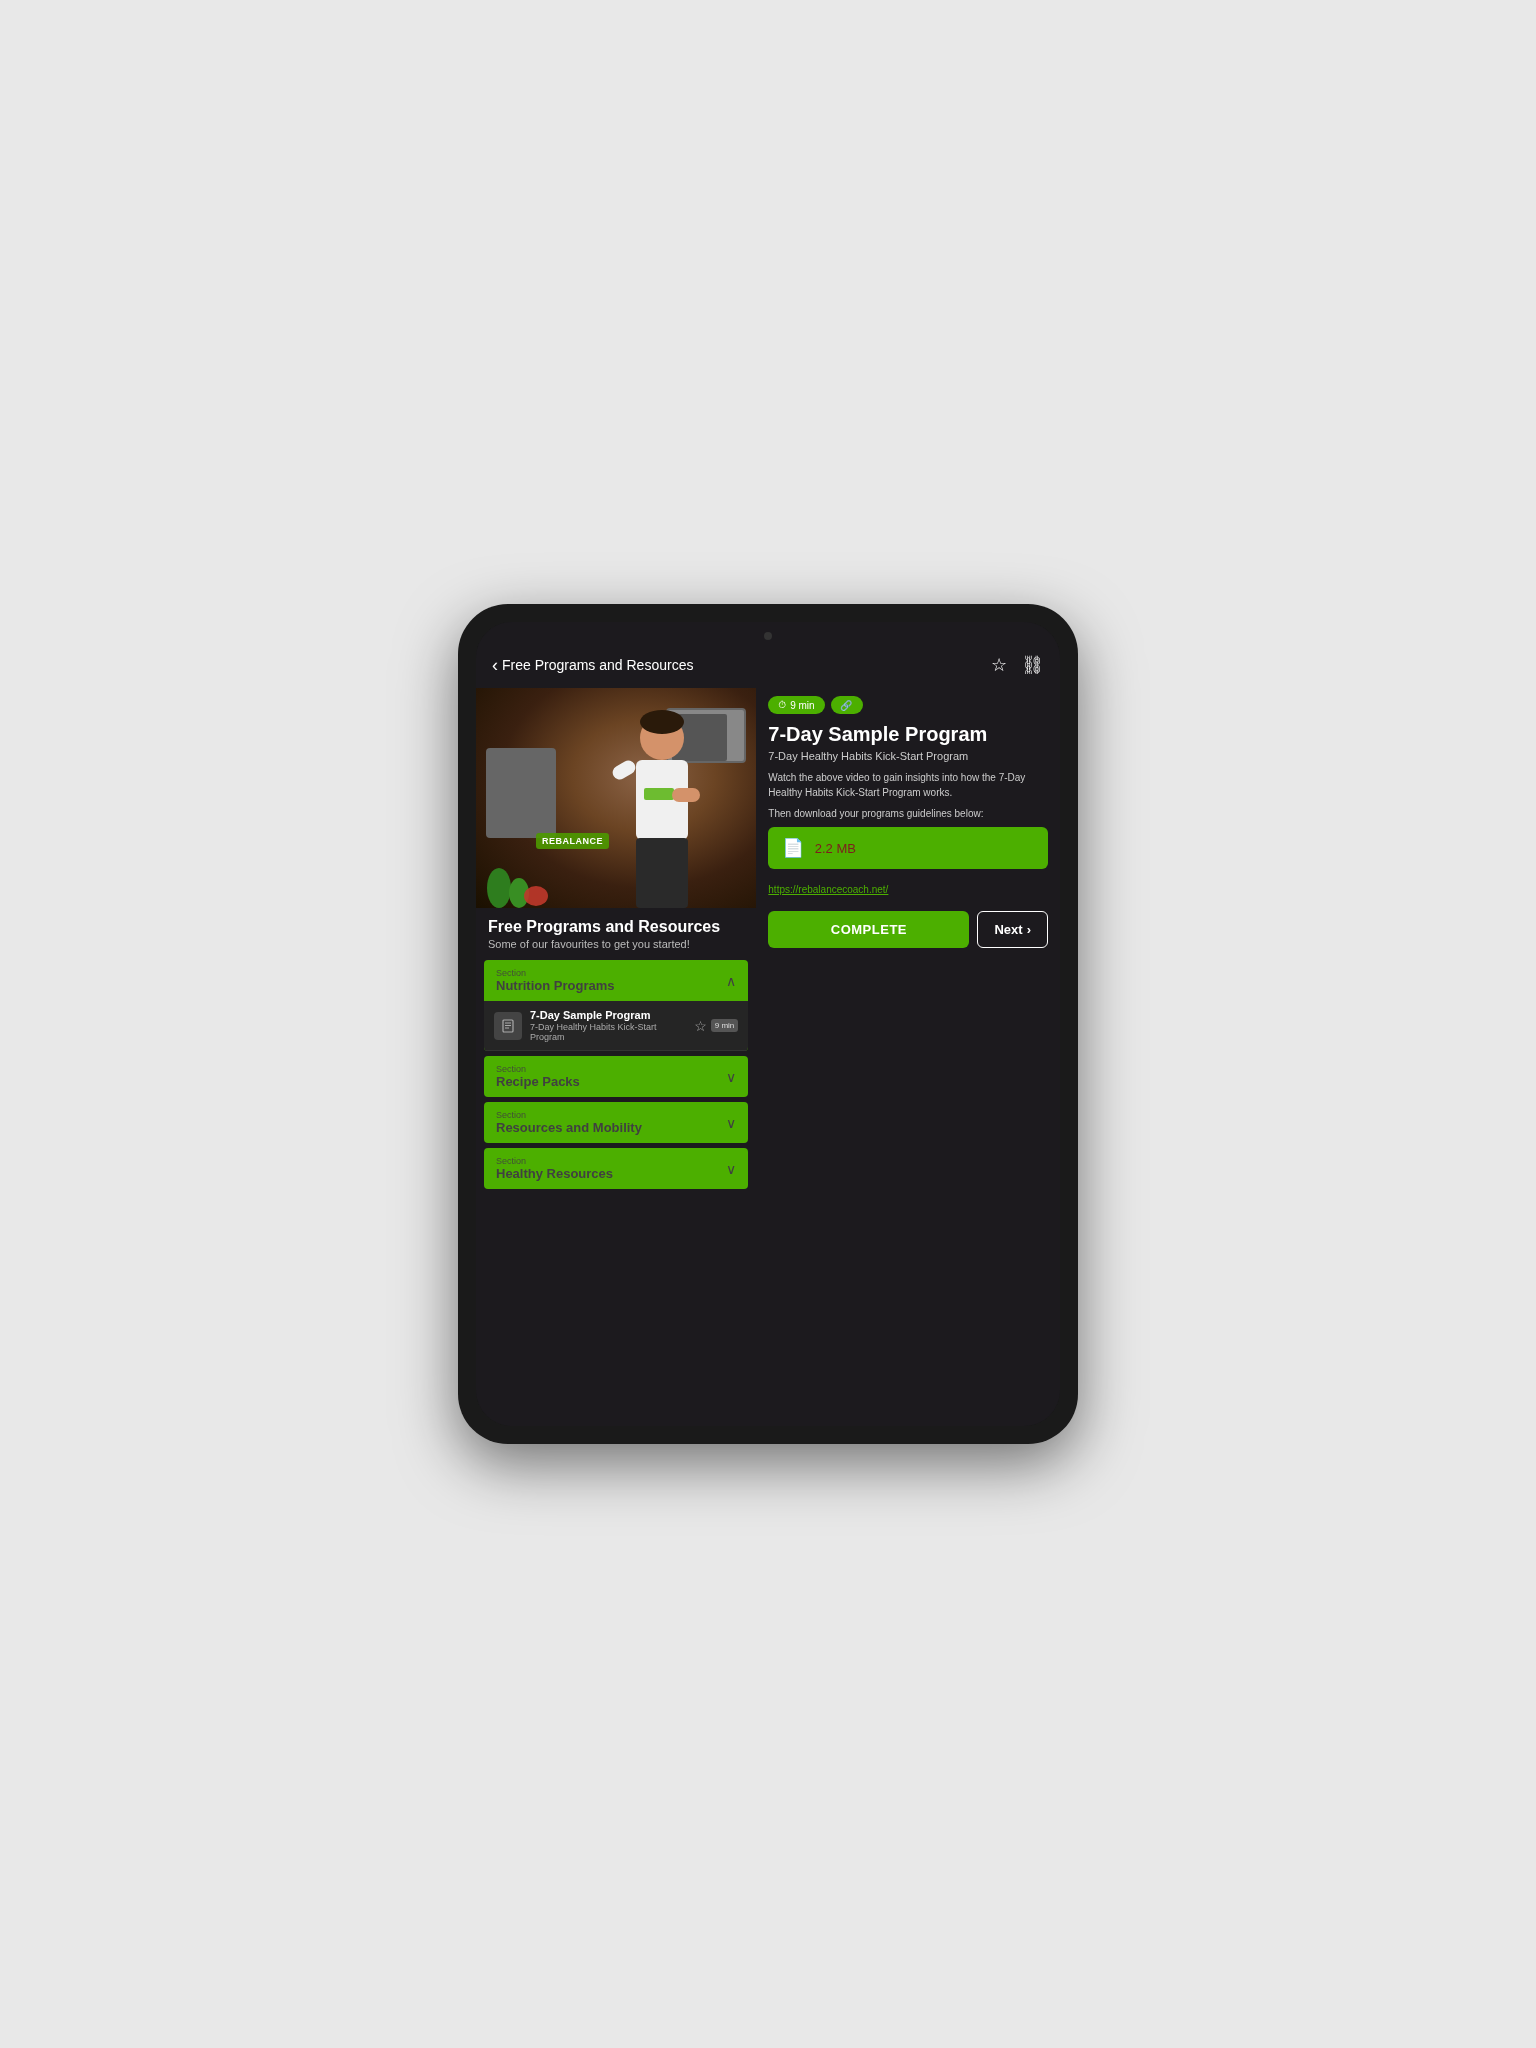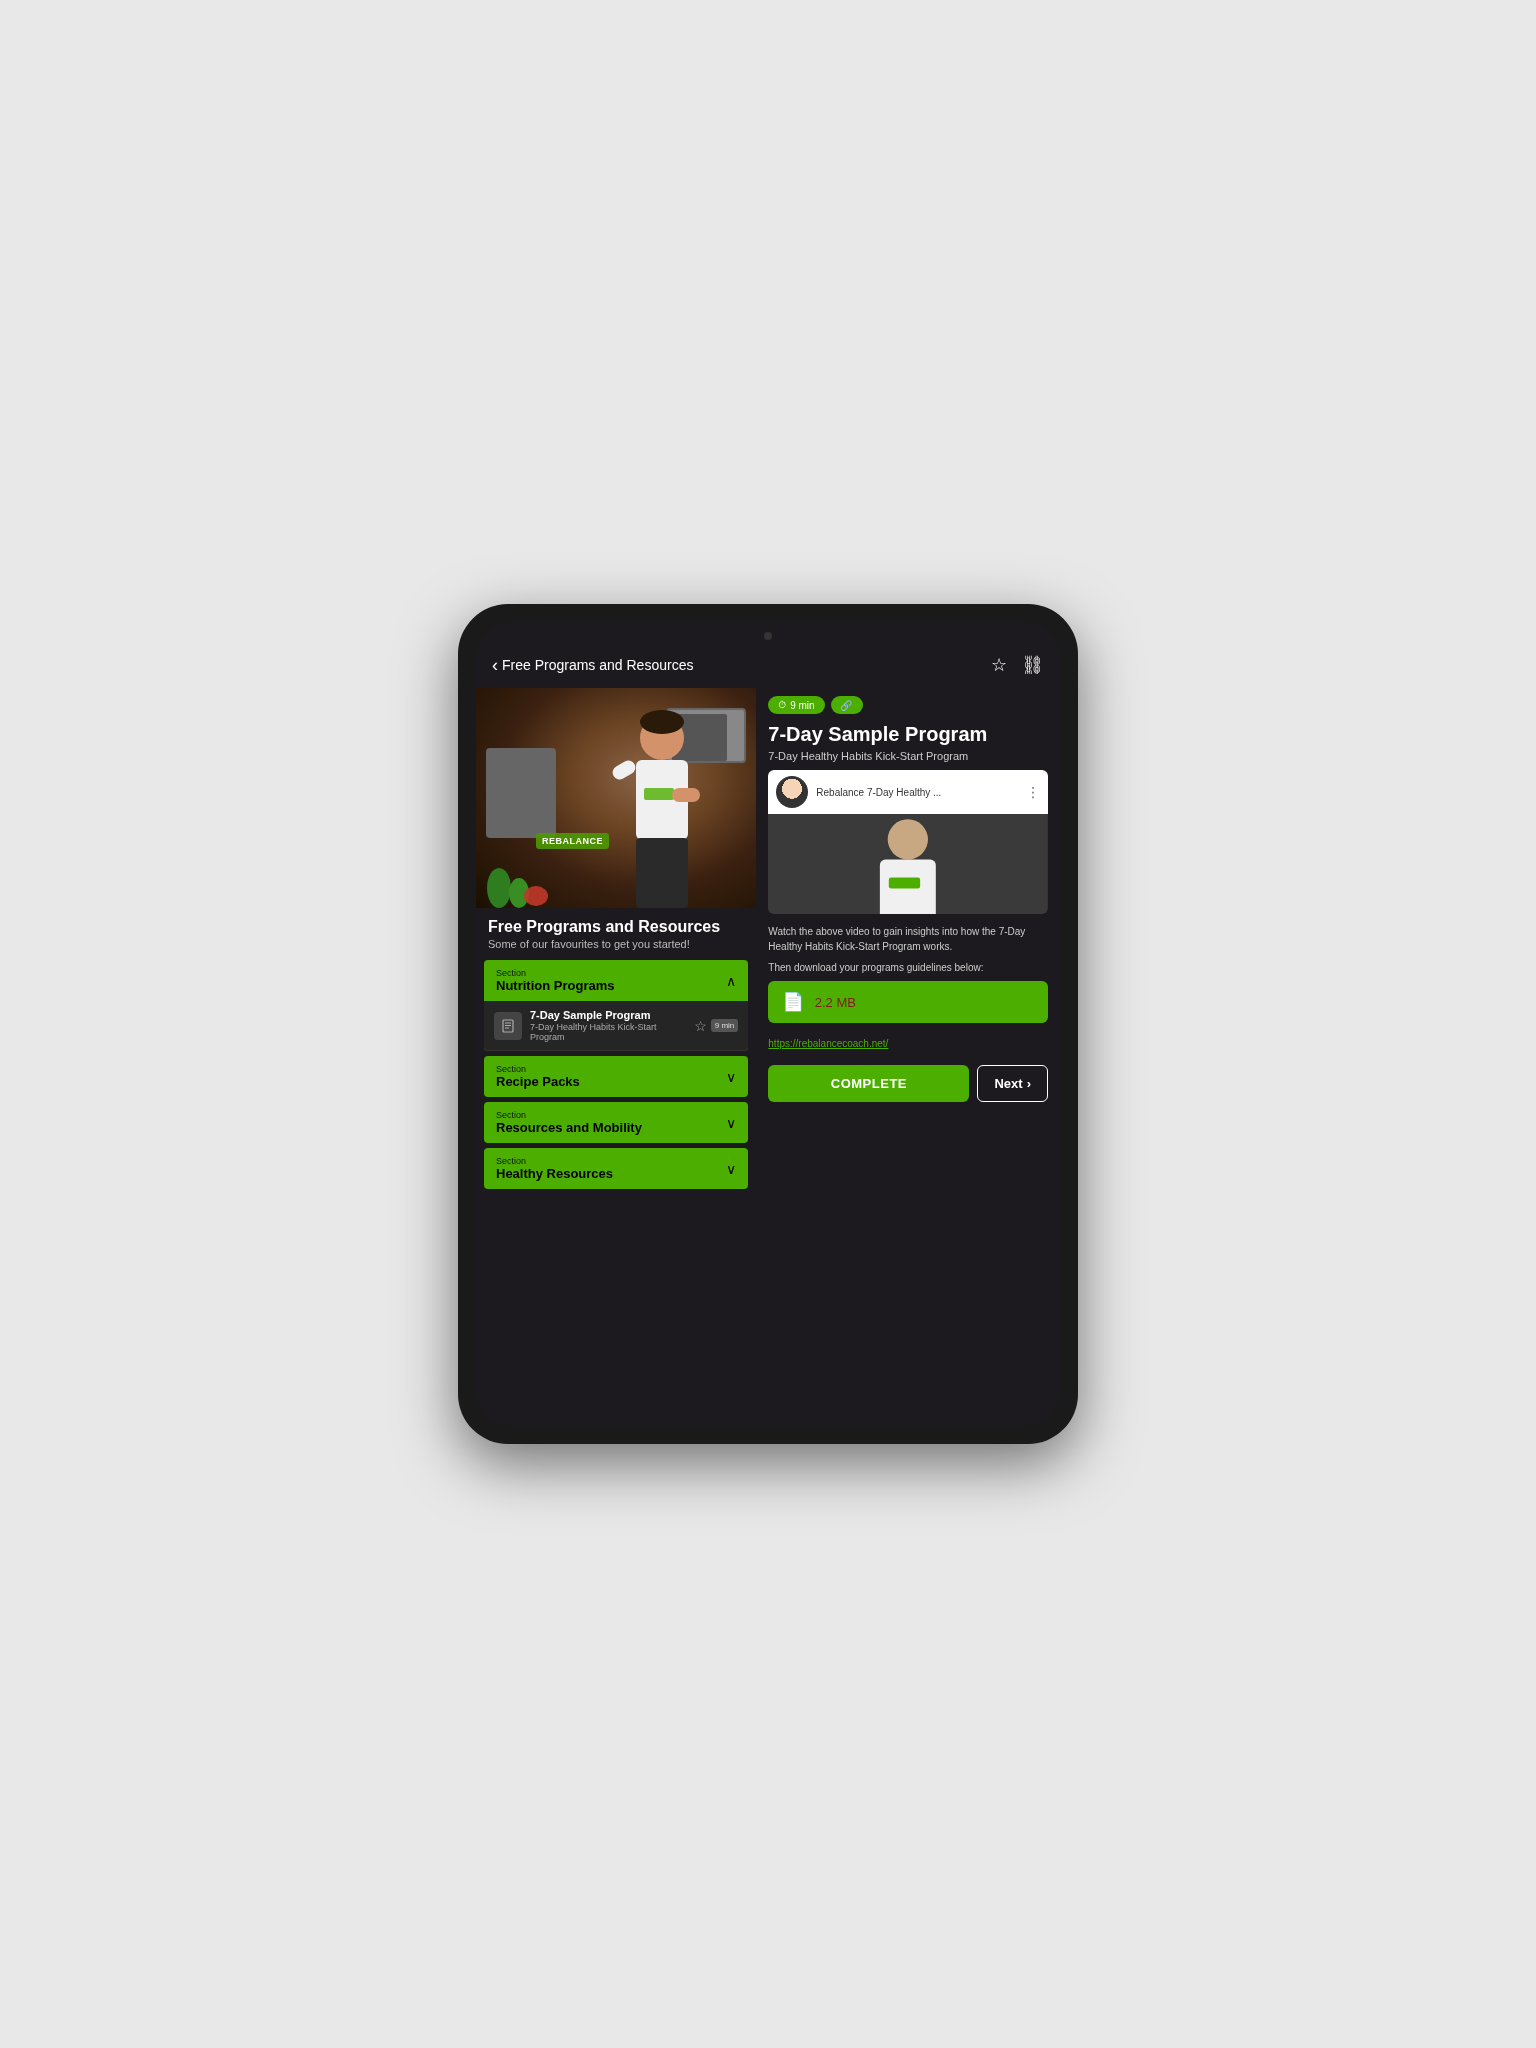--- a/index.html
+++ b/index.html
@@ -179,21 +179,21 @@
       background: #4caf00;
       border-radius: 4px;
       overflow: hidden;
     }
     .accordion-header {
       display: flex;
       align-items: center;
       justify-content: space-between;
       padding: 8px 12px;
       cursor: pointer;
-      color: #000000;
+      color: #404040;
     }
     .accordion-label {
       display: flex;
       flex-direction: column;
     }
     .section-small {
       font-size: 9px;
       opacity: 0.85;
       font-weight: 400;
     }
@@ -563,42 +563,20 @@
             </div>
             <div class="tag">
               <span>🔗</span>
             </div>
           </div>
 
           <div class="content-title">7-Day Sample Program</div>
           <div class="content-subtitle">7-Day Healthy Habits Kick-Start Program</div>
 
           
-          <div class="video-embed">
-            <div class="video-header">
-              <div class="video-thumb">
-                <div class="video-thumb-person"></div>
-              </div>
-              <span class="video-title">Rebalance 7-Day Healthy ...</span>
-              <span class="video-dots">⋮</span>
-            </div>
-            <div class="video-body">
-
-              <svg style="position:absolute;inset:0;width:100%;height:100%;" viewBox="0 0 250 100" preserveAspectRatio="xMidYMid slice">
-                <rect width="250" height="100" fill="#3a3a3a"></rect>
-
-                <circle cx="125" cy="28" r="18" fill="#c8a882"></circle>
-                <rect x="100" y="46" width="50" height="54" rx="5" fill="#f0f0f0"></rect>
-                <rect x="108" y="62" width="28" height="10" rx="2" fill="#4caf00"></rect>
-              </svg>
-              <div class="play-btn">
-                <div class="play-triangle"></div>
-              </div>
-            </div>
-          </div>
 
           <p class="description-text">Watch the above video to gain insights into how the 7-Day Healthy Habits Kick-Start Program works.</p>
           <p class="description-text">Then download your programs guidelines below:</p>
 
           <button class="download-btn">
             <span class="download-file-icon">📄</span>
             <span class="download-size">2.2 MB</span>
           </button>
 
           <a class="link-text" href="#">https://rebalancecoach.net/</a>

